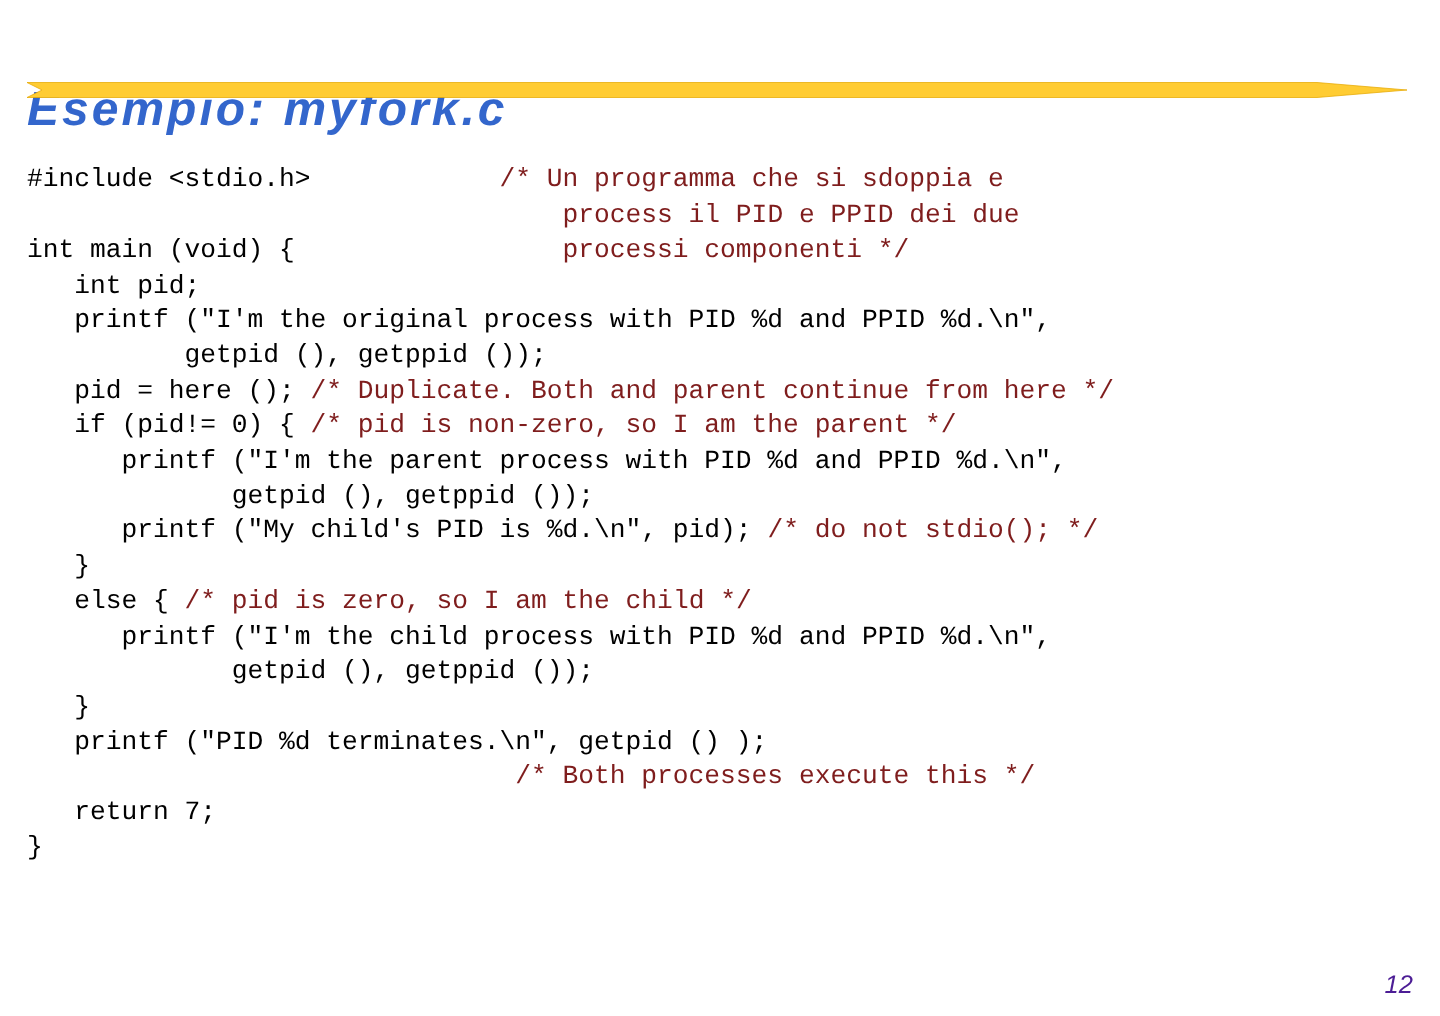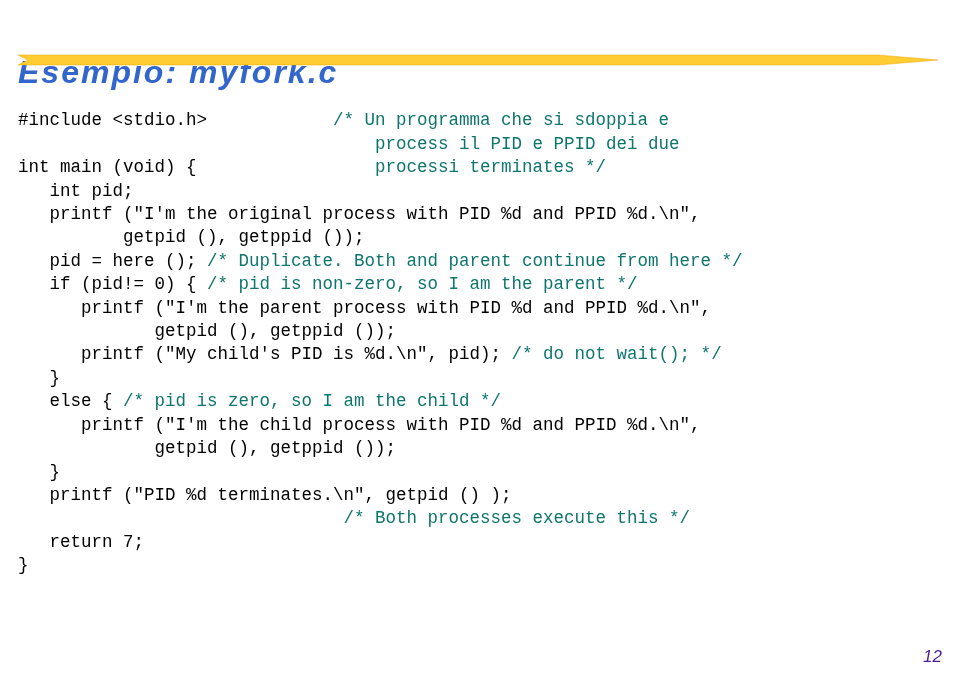--- a/index.html
+++ b/index.html
@@ -35,21 +35,21 @@
   .code {
     position: absolute;
     top: 86px;
     left: 18px;
     font-size: 17.5px;
     line-height: 23.4px;
     white-space: pre;
     color: #000000;
     font-family: "Courier New", monospace;
   }
-  .c { color: #0f766e; }
+  .c { color: #7f1d1d; }
   .pagenum {
     position: absolute;
     right: 18px;
     bottom: 10px;
     font-family: Arial, sans-serif;
     font-style: italic;
     font-size: 17px;
     color: #4c1d95;
   }
 </style>
@@ -60,29 +60,29 @@
 
 <div class="underline-wrap">
 <svg viewBox="0 0 920 14" preserveAspectRatio="none">
   <polygon points="0,1 860,1 920,6 860,11 0,11 10,6" fill="#ffcc33" stroke="#e6a800" stroke-width="0.5"></polygon>
 </svg>
 </div>
 
 <div class="code">
 <span>#include &lt;stdio.h&gt;</span>            <span class="c">/* Un programma che si sdoppia e</span>
                                   <span class="c">process il PID e PPID dei due</span>
-<span>int main (void) {</span>                 <span class="c">processi terminates */</span>
+<span>int main (void) {</span>                 <span class="c">processi componenti */</span>
 <span>   int pid;</span>
 <span>   printf ("I'm the original process with PID %d and PPID %d.\n",</span>
 <span>          getpid (), getppid ());</span>
 <span>   pid = here (); </span><span class="c">/* Duplicate. Both and parent continue from here */</span>
 <span>   if (pid!= 0) { </span><span class="c">/* pid is non-zero, so I am the parent */</span>
 <span>      printf ("I'm the parent process with PID %d and PPID %d.\n",</span>
 <span>             getpid (), getppid ());</span>
-<span>      printf ("My child's PID is %d.\n", pid); </span><span class="c">/* do not wait(); */</span>
+<span>      printf ("My child's PID is %d.\n", pid); </span><span class="c">/* do not stdio(); */</span>
 <span>   }</span>
 <span>   else { </span><span class="c">/* pid is zero, so I am the child */</span>
 <span>      printf ("I'm the child process with PID %d and PPID %d.\n",</span>
 <span>             getpid (), getppid ());</span>
 <span>   }</span>
 <span>   printf ("PID %d terminates.\n", getpid () );</span>
 <span class="c">                               /* Both processes execute this */</span>
 <span>   return 7;</span>
 <span>}</span>
 </div>

